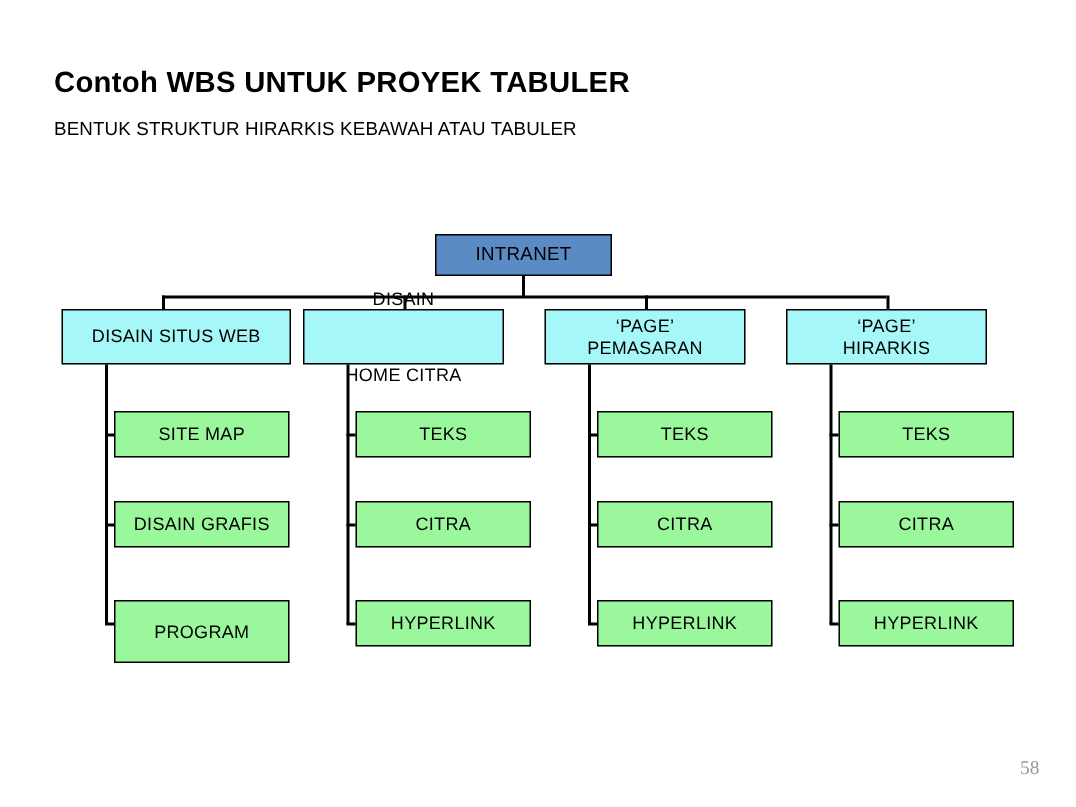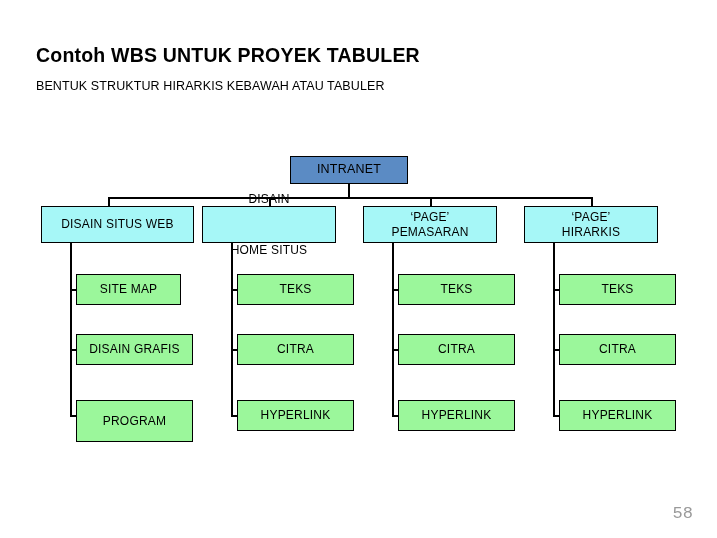--- a/index.html
+++ b/index.html
@@ -80,23 +80,23 @@
     background: #000000;
   }
   .conn.v { width: 1.5px; }
   .conn.h { height: 1.5px; }
 
   
   #page-number {
     position: absolute;
     right: 24px;
     top: 504px;
-    font-size: 17px;
+    font-size: 13px;
     color: #9a9a9a;
-    font-family: Liberation Mono, monospace;
+    font-family: Liberation Serif, serif;
   }
 </style>
 </head>
 <body>
 
 <div id="slide-title">Contoh WBS UNTUK PROYEK TABULER</div>
 <div id="slide-subtitle">BENTUK STRUKTUR HIRARKIS KEBAWAH ATAU TABULER</div>
 
 <div id="wbs-diagram">
 
@@ -112,39 +112,39 @@
   <div class="conn v" style="left:269px; top:197px; height:9px;"></div>
   <div class="conn v" style="left:430px; top:197px; height:9px;"></div>
   <div class="conn v" style="left:591px; top:197px; height:9px;"></div>
 
   <div class="node level1" style="left:41px; top:206px; width:153px; height:37px;">
     <span class="node-label">DISAIN SITUS WEB</span>
   </div>
 
   <div class="node level1" style="left:202px; top:206px; width:134px; height:37px; flex-direction:column;gap:36px;">
     <span class="node-label">DISAIN</span>
-    <span class="node-label">HOME SITUS</span>
+    <span class="node-label">HOME CITRA</span>
   </div>
 
   <div class="node level1" style="left:363px; top:206px; width:134px; height:37px; flex-direction:column;">
     <span class="node-label">‘PAGE’</span>
     <span class="node-label">PEMASARAN</span>
   </div>
 
   <div class="node level1" style="left:524px; top:206px; width:134px; height:37px; flex-direction:column;">
     <span class="node-label">‘PAGE’</span>
     <span class="node-label">HIRARKIS</span>
   </div>
 
   <div class="conn v" style="left:70px; top:243px; height:173px;"></div>
   <div class="conn h" style="left:70px; top:289px; width:14px;"></div>
   <div class="conn h" style="left:70px; top:349px; width:14px;"></div>
   <div class="conn h" style="left:70px; top:415px; width:14px;"></div>
 
-  <div class="node level2" style="left:76px; top:274px; width:105px; height:31px;">
+  <div class="node level2" style="left:76px; top:274px; width:117px; height:31px;">
     <span class="node-label">SITE MAP</span>
   </div>
   <div class="node level2" style="left:76px; top:334px; width:117px; height:31px;">
     <span class="node-label">DISAIN GRAFIS</span>
   </div>
   <div class="node level2" style="left:76px; top:400px; width:117px; height:42px;">
     <span class="node-label">PROGRAM</span>
   </div>
 
   <div class="conn v" style="left:231px; top:243px; height:173px;"></div>

